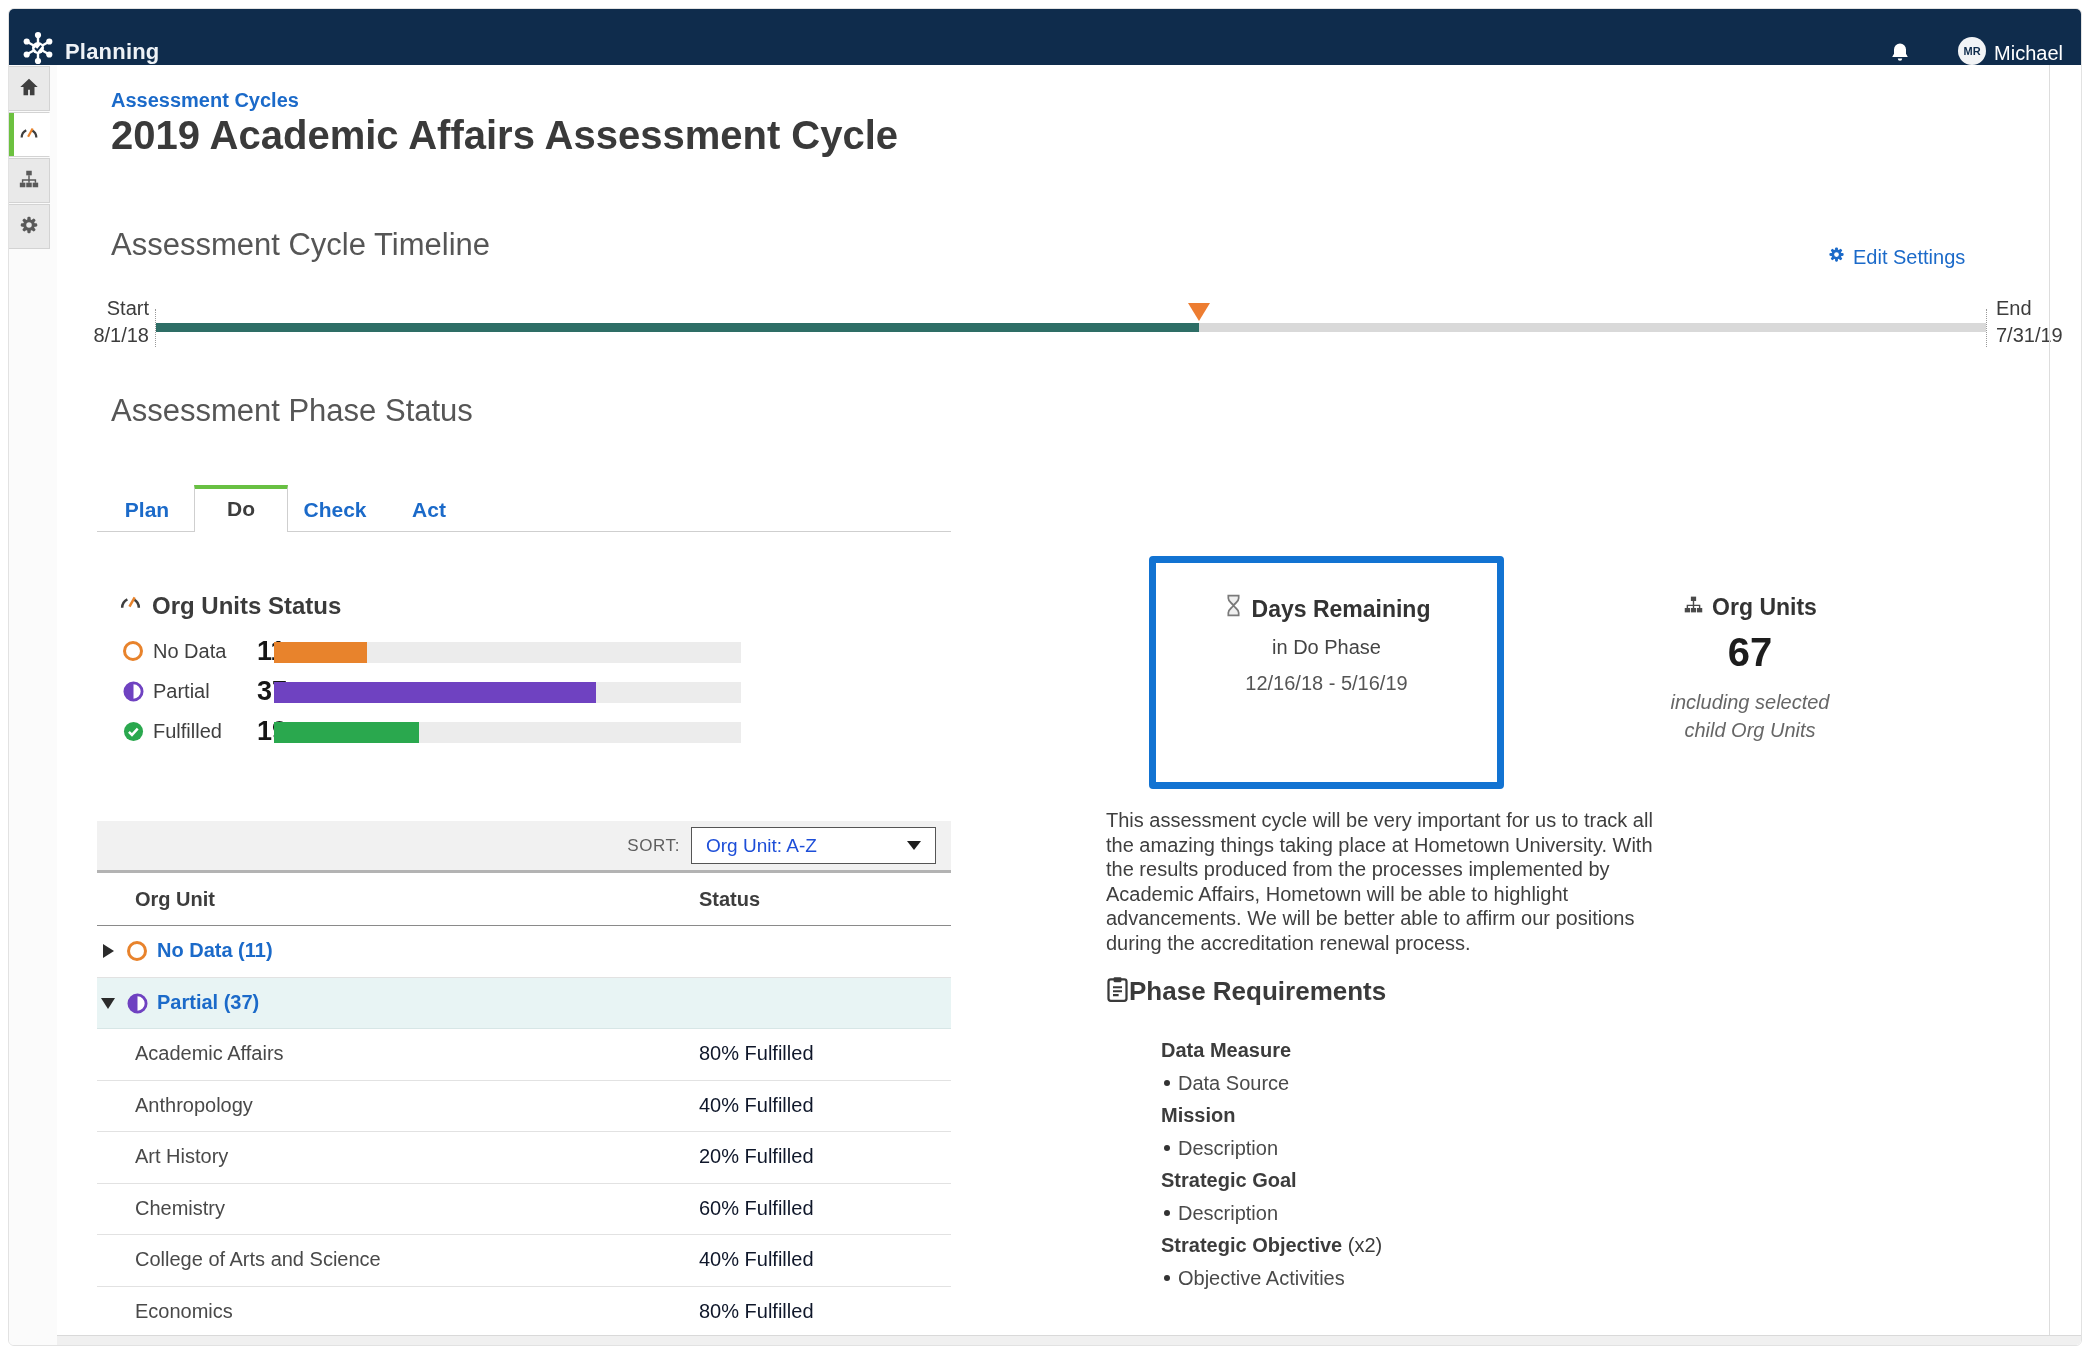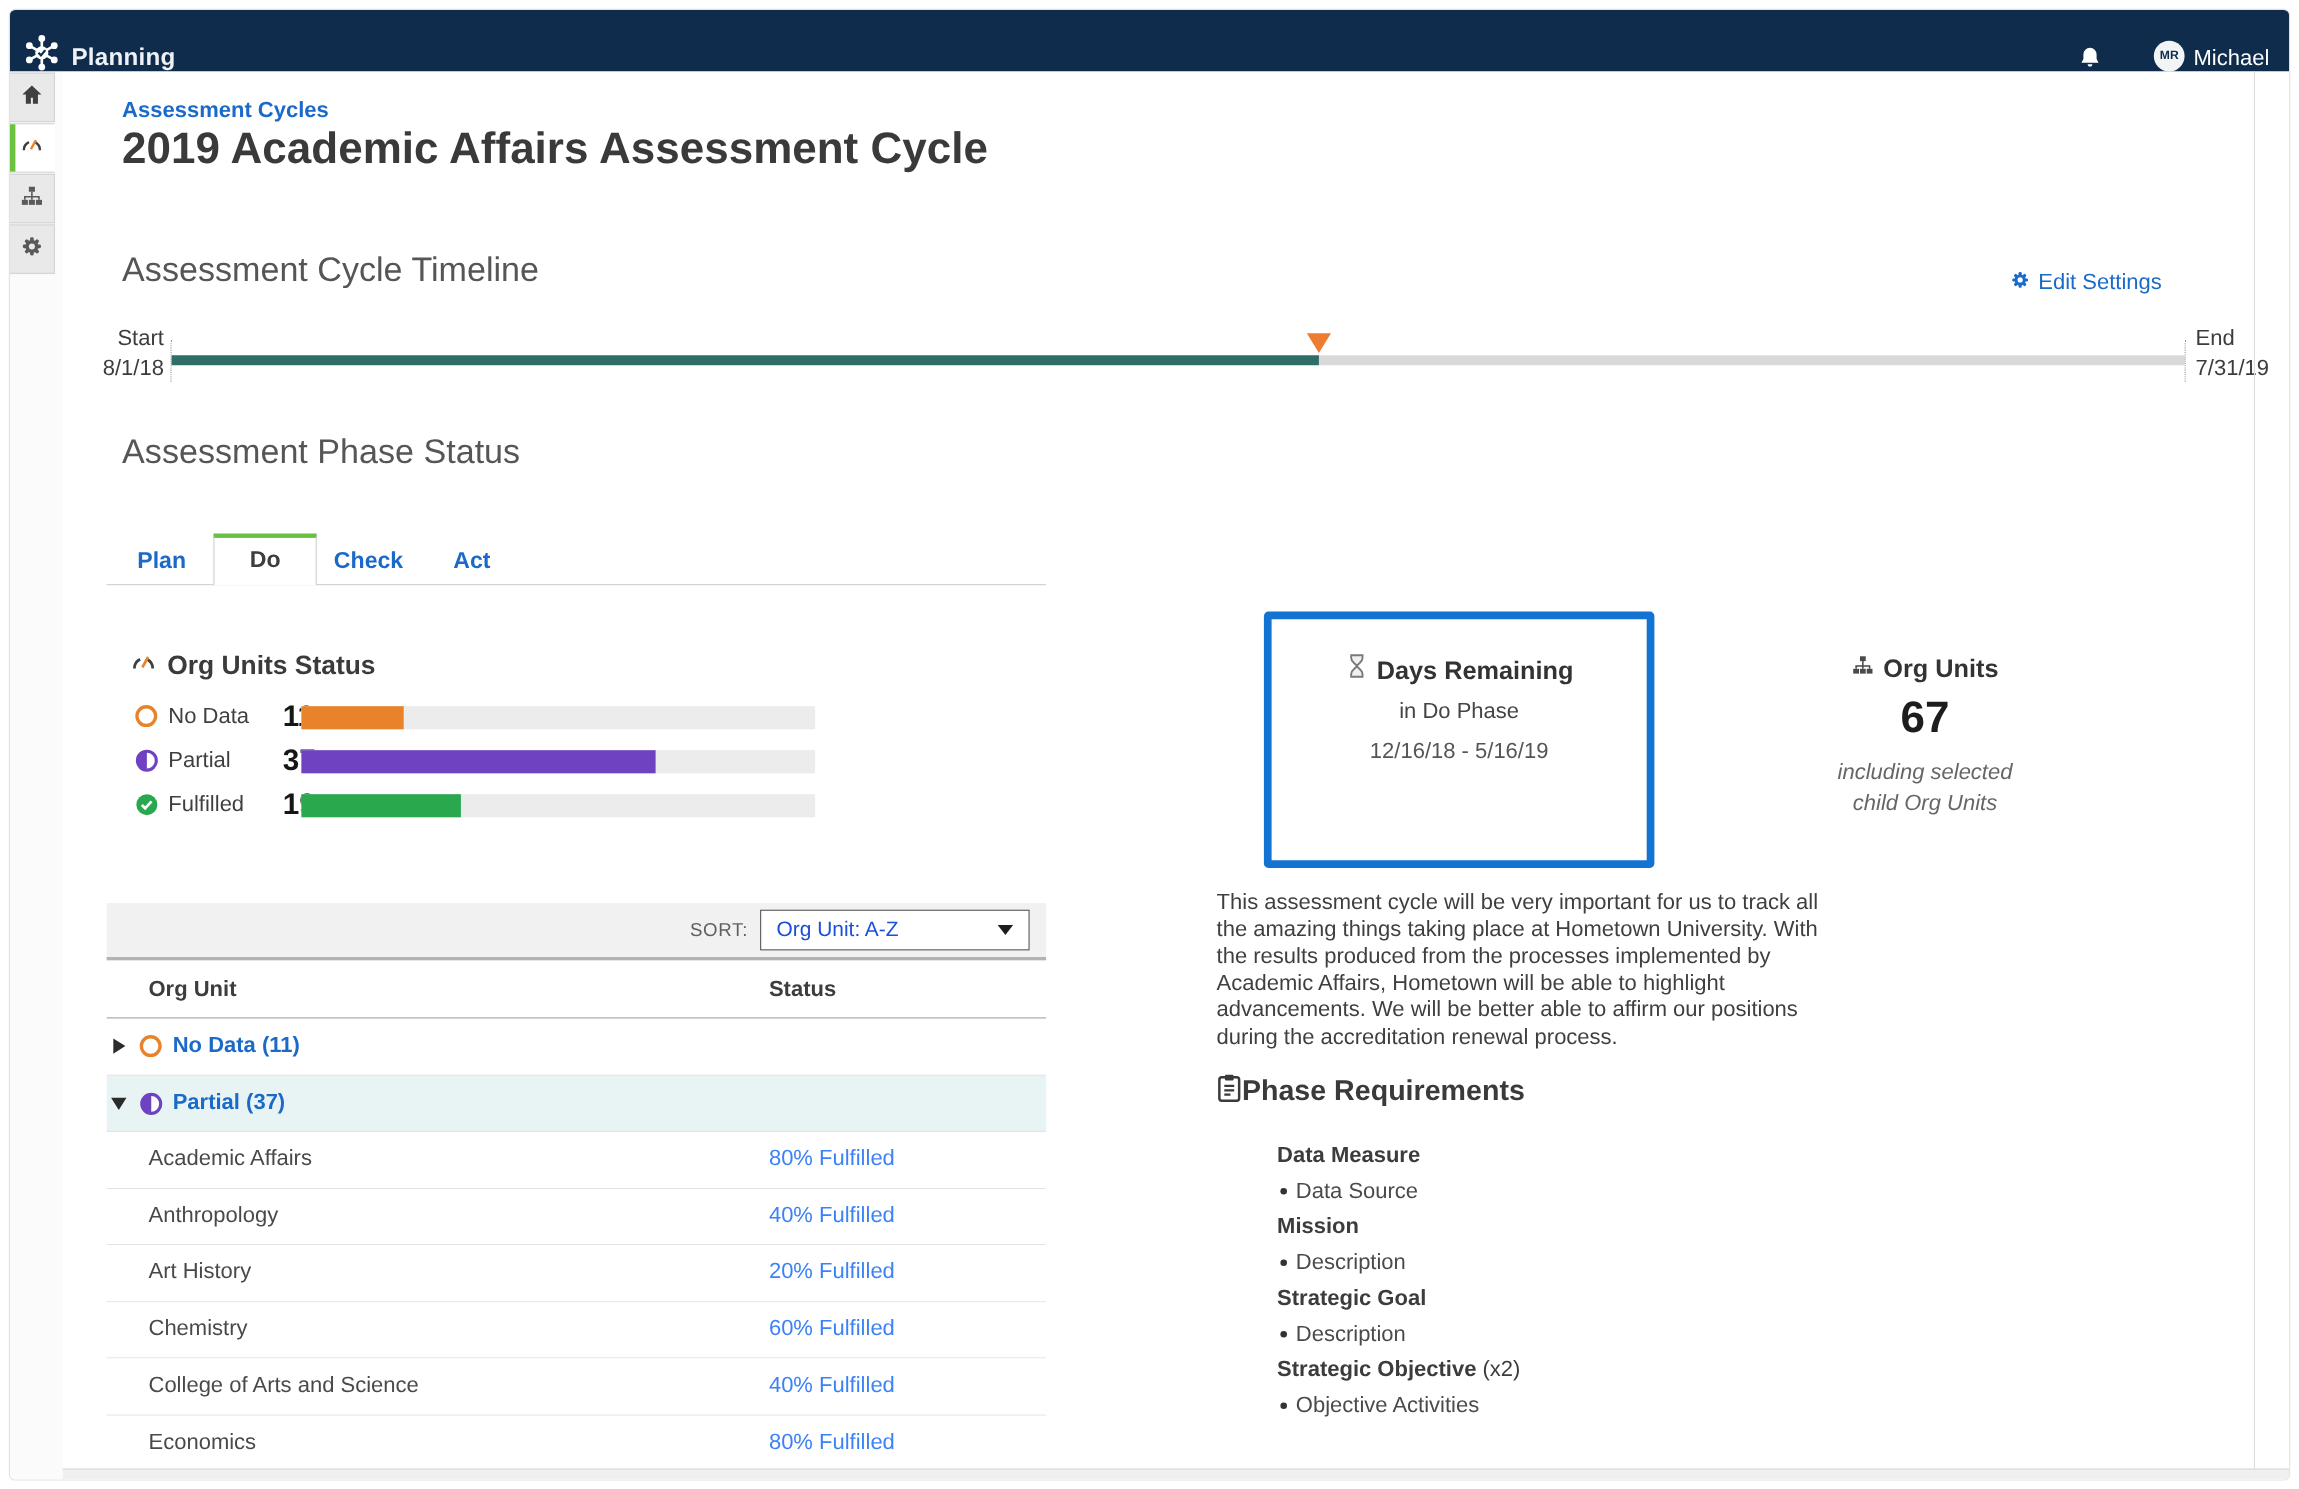--- a/index.html
+++ b/index.html
@@ -93,21 +93,21 @@
   .tbody { position:absolute; left:0; top:370px; width:854px; }
   .trow { position:relative; height:51.5px; border-bottom:1px solid #e2e2e2; cursor:pointer; background:#fff; }
   .trow.selected { background:#e8f4f4; border-bottom-color:#d7e6e6; }
   .tri-right { position:absolute; left:6px; top:18px; width:0; height:0;
     border-top:7px solid transparent; border-bottom:7px solid transparent; border-left:11px solid #2b2b2b; }
   .tri-down { position:absolute; left:4px; top:20px; width:0; height:0;
     border-left:7px solid transparent; border-right:7px solid transparent; border-top:11px solid #2b2b2b; }
   .row-icon { position:absolute; left:30px; top:15px; width:21px; height:21px; }
   .group-label { position:absolute; left:60px; top:13px; font-size:20px; font-weight:600; color:#1b6ac9; }
   .cell-name { position:absolute; left:38px; top:13px; font-size:20px; color:#494949; }
-  .cell-status { position:absolute; left:602px; top:13px; font-size:20px; color:#3b82f6; }
+  .cell-status { position:absolute; left:602px; top:13px; font-size:20px; color:#0f172a; }
 
   
   .col-right { position:absolute; left:1049px; top:491px; width:790px; }
   .days-card { position:absolute; left:43px; top:0; width:355px; height:233px; background:#fff;
     border:7px solid #1273d2; border-radius:4px; text-align:center; cursor:pointer; }
   .card-title { margin-top:31px; display:flex; align-items:flex-end; justify-content:center; gap:8px;
     font-size:23px; font-weight:600; color:#333; }
   .card-title svg { width:21px; height:23px; }
   .card-value { margin-top:9px; font-size:40px; font-weight:700; color:#1d1d1d; }
   .card-line1 { margin-top:13px; font-size:20px; color:#444; }

